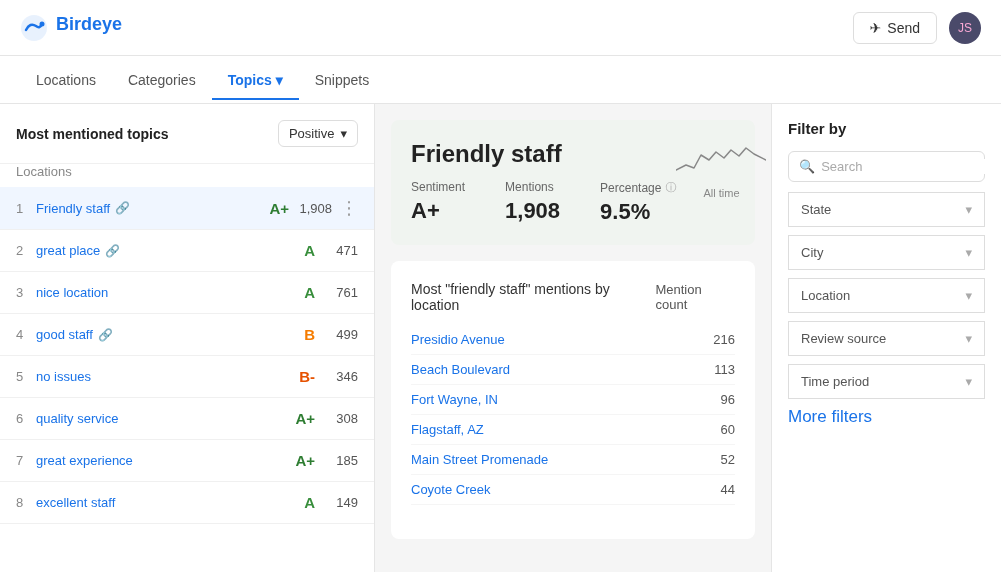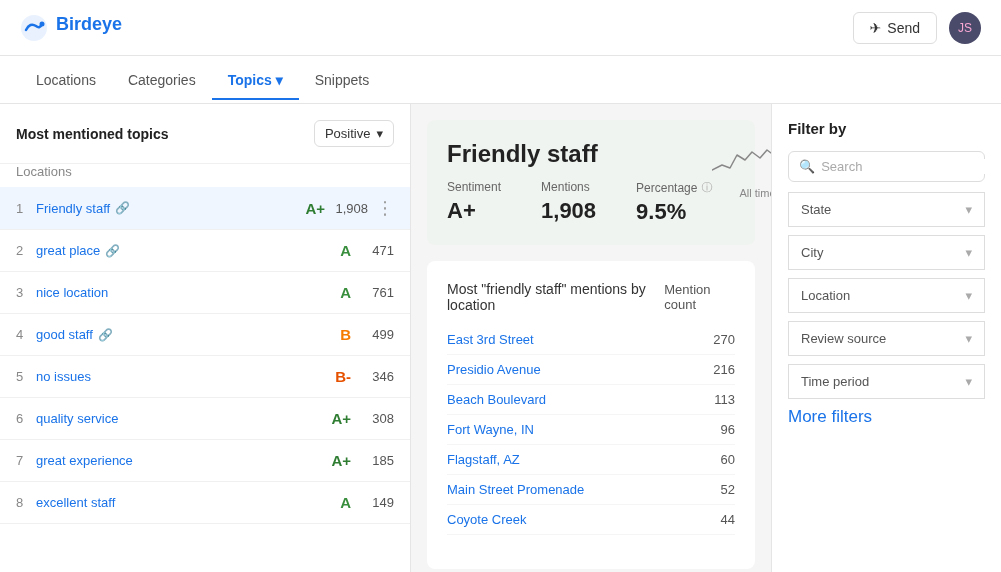--- a/index.html
+++ b/index.html
@@ -17,21 +17,21 @@
     .tabs { background: #fff; display: flex; align-items: center; padding: 0 20px; border-bottom: 1px solid #e5e5e5; height: 48px; }
     .tab { padding: 12px 16px; cursor: pointer; color: #555; font-size: 14px; position: relative; }
     .tab.active { color: #1a73e8; font-weight: 600; }
     .tab.active::after { content: ''; position: absolute; bottom: 0; left: 0; right: 0; height: 2px; background: #1a73e8; }
     .tab-with-arrow { display: flex; align-items: center; gap: 4px; }
 
     
     .main { display: flex; height: calc(100vh - 104px); overflow: hidden; }
 
     
-    .left-panel { width: 411px; background: #fff; border-right: 1px solid #e5e5e5; overflow-y: auto; flex-shrink: 0; }
+    .left-panel { width: 375px; background: #fff; border-right: 1px solid #e5e5e5; overflow-y: auto; flex-shrink: 0; }
     .left-header { display: flex; align-items: center; justify-content: space-between; padding: 16px; border-bottom: 1px solid #f0f0f0; }
     .left-header h3 { font-size: 14px; font-weight: 600; color: #222; }
     .positive-filter { display: flex; align-items: center; gap: 6px; border: 1px solid #ddd; border-radius: 6px; padding: 5px 10px; cursor: pointer; font-size: 13px; color: #333; background: #fff; }
 
     .topic-item { display: flex; align-items: center; padding: 12px 16px; border-bottom: 1px solid #f0f0f0; cursor: pointer; }
     .topic-item.selected { background: #f0f6ff; }
     .topic-num { width: 20px; color: #888; font-size: 13px; flex-shrink: 0; }
     .topic-name { flex: 1; color: #1a73e8; font-size: 13px; display: flex; align-items: center; gap: 5px; }
     .topic-name .link-icon { color: #999; font-size: 12px; }
     .topic-grade { font-weight: 700; font-size: 15px; width: 35px; text-align: right; margin-right: 8px; }
@@ -209,24 +209,20 @@
       </div>
     </div>
 
     <div class="mentions-section">
       <div class="mentions-header">
         <span class="mentions-title">Most "friendly staff" mentions by location</span>
         <span>Mention count</span>
       </div>
       <div id="mentions-list">
           <div class="mention-row">
-    <span class="mention-location">East 3rd Street</span>
-    <span class="mention-count">270</span>
-  </div>
-          <div class="mention-row">
     <span class="mention-location">Presidio Avenue</span>
     <span class="mention-count">216</span>
   </div>
           <div class="mention-row">
     <span class="mention-location">Beach Boulevard</span>
     <span class="mention-count">113</span>
   </div>
           <div class="mention-row">
     <span class="mention-location">Fort Wayne, IN</span>
     <span class="mention-count">96</span>

